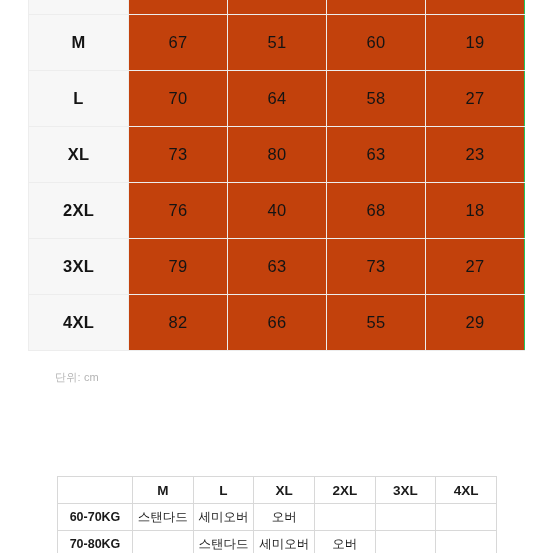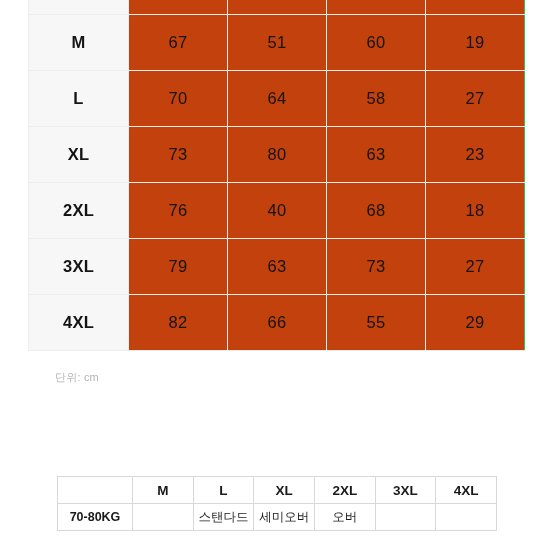--- a/index.html
+++ b/index.html
@@ -168,20 +168,29 @@
         <th class="size-head">M</th>
         <th class="size-head">L</th>
         <th class="size-head">XL</th>
         <th class="size-head">2XL</th>
         <th class="size-head">3XL</th>
         <th class="size-head">4XL</th>
       </tr>
     </thead>
     <tbody>
       <tr>
+        <td class="weight-cell">60-70KG</td>
+        <td>스탠다드</td>
+        <td>세미오버</td>
+        <td>오버</td>
+        <td></td>
+        <td></td>
+        <td></td>
+      </tr>
+      <tr>
         <td class="weight-cell">70-80KG</td>
         <td></td>
         <td>스탠다드</td>
         <td>세미오버</td>
         <td>오버</td>
         <td></td>
         <td></td>
       </tr>
     </tbody>
   </table>

